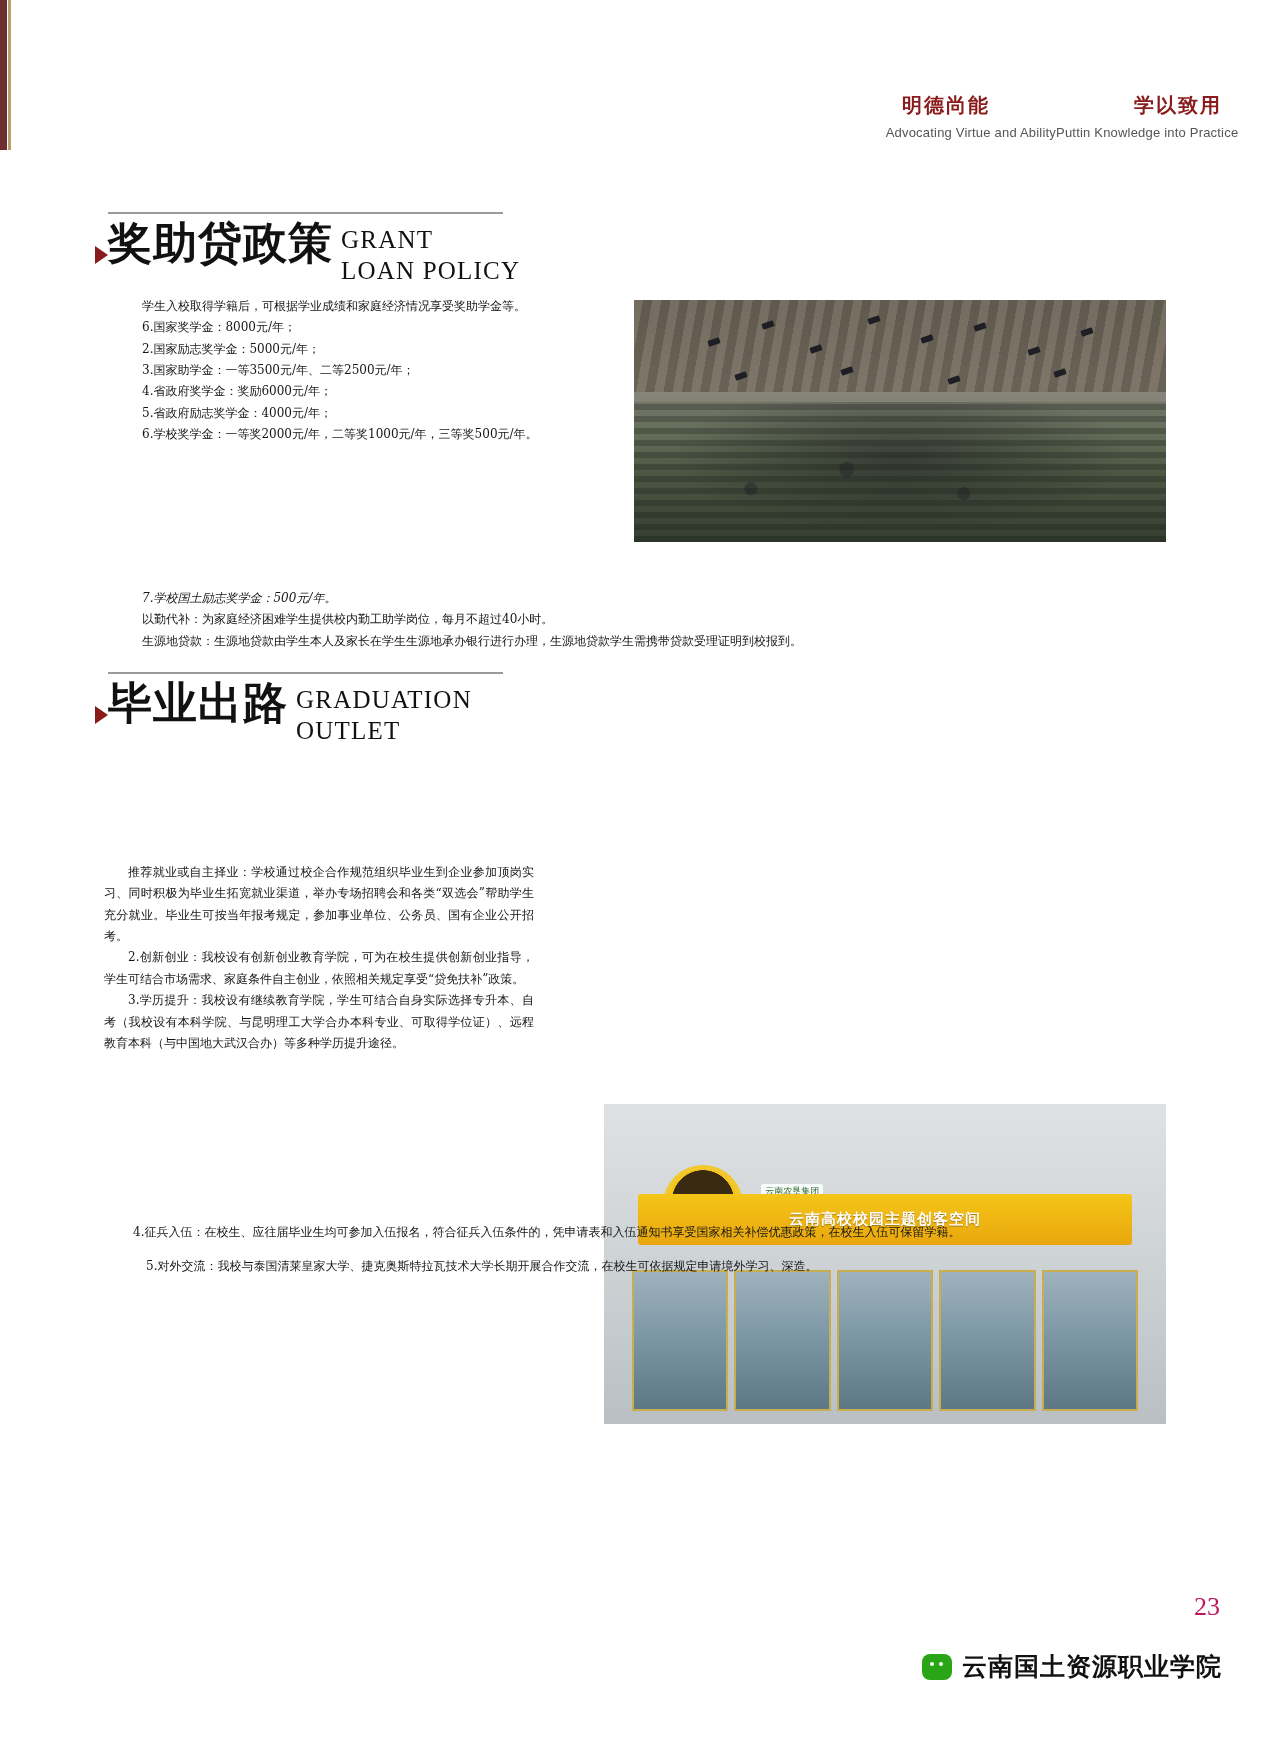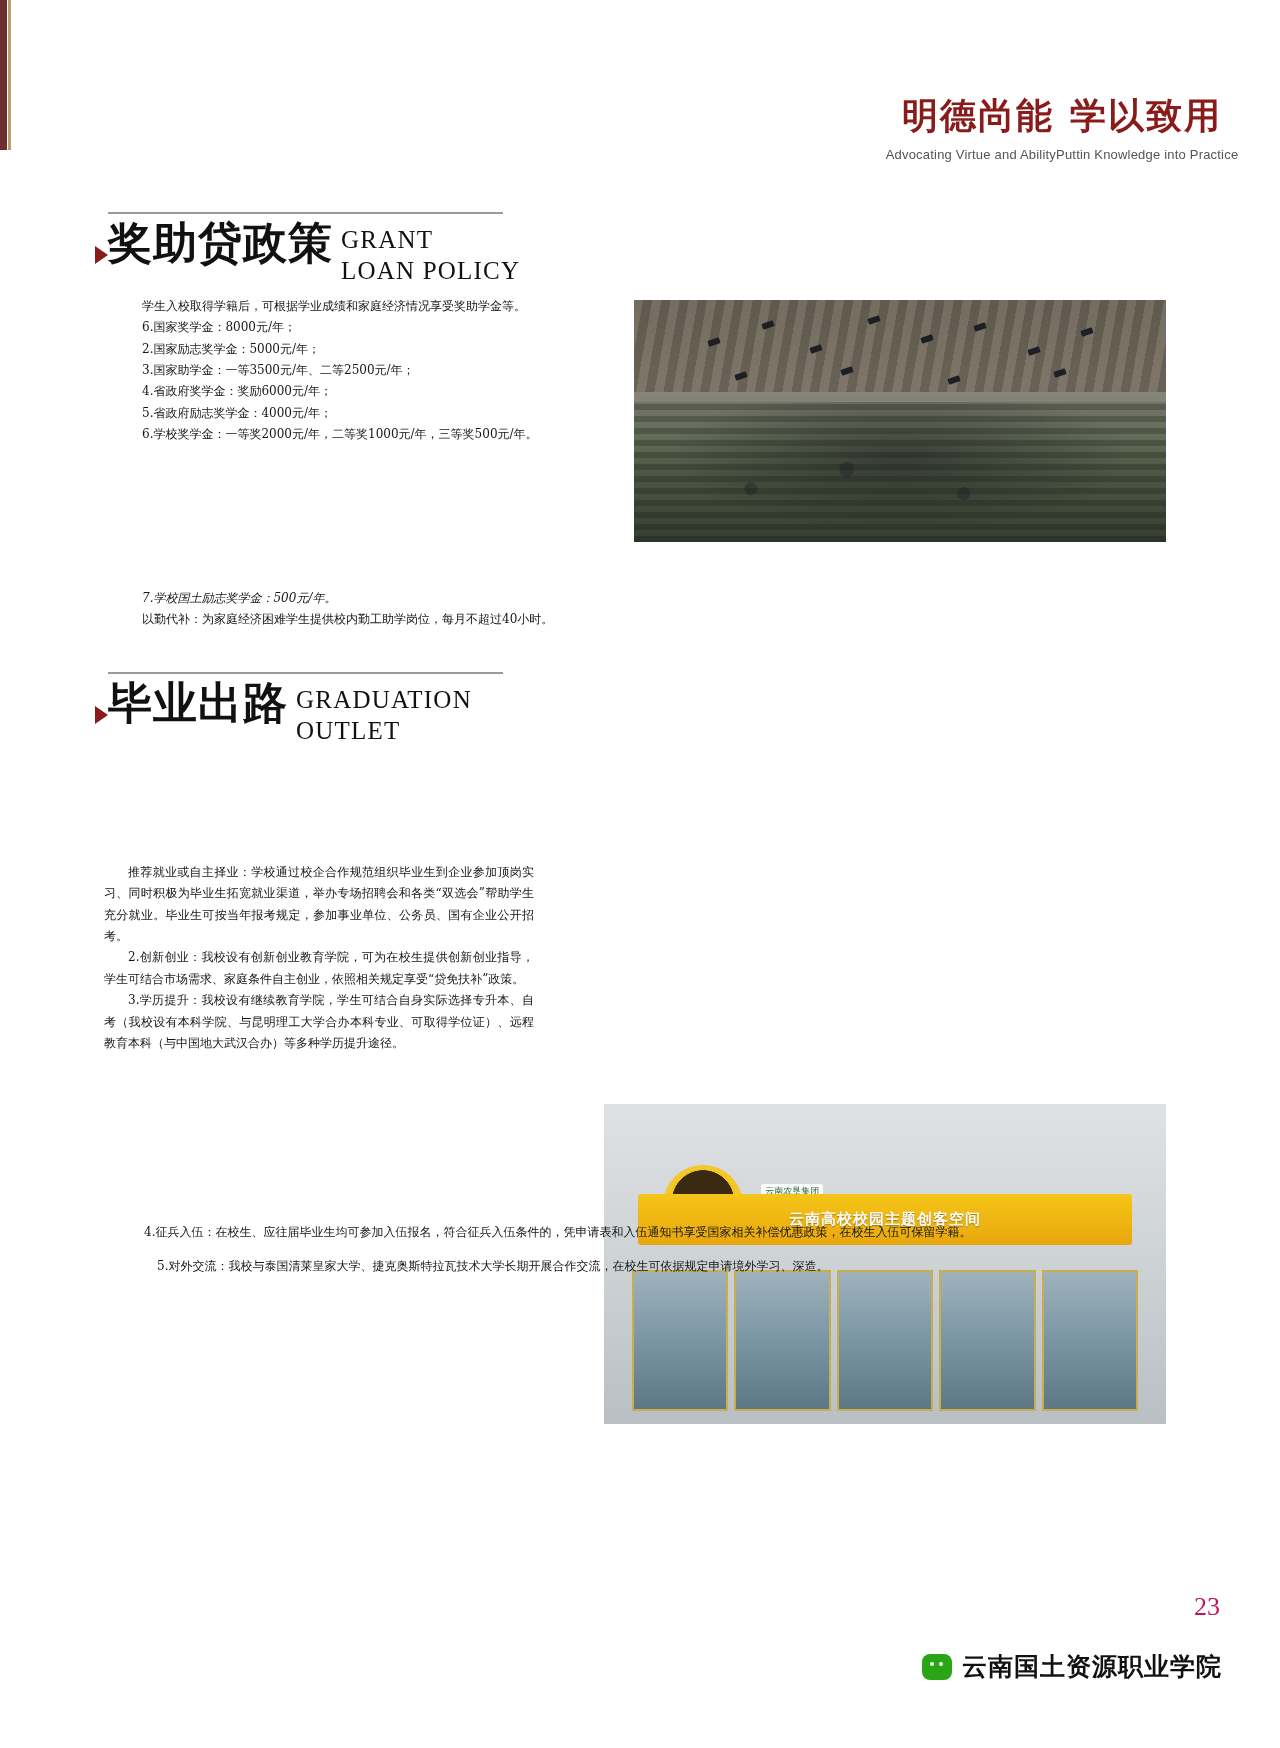--- a/index.html
+++ b/index.html
@@ -39,21 +39,21 @@
     position: absolute;
     right: 58px;
     top: 92px;
     width: 320px;
     text-align: center;
   }
   .motto-cn {
     display: flex;
     justify-content: space-between;
     color: #8a1b1b;
-    font-size: 36px;
+    font-size: 20px;
     font-weight: bold;
     letter-spacing: 2px;
     font-family: "DejaVu Serif", serif;
     text-align: right;
   }
   .motto-cn span { display: inline-block; }
   .motto-en {
     display: flex;
     justify-content: center;
     margin-top: 6px;
@@ -300,20 +300,21 @@
   <p class="para indent" style="margin:0;">2.国家励志奖学金：5000元/年；</p>
   <p class="para indent" style="margin:0;">3.国家助学金：一等3500元/年、二等2500元/年；</p>
   <p class="para indent" style="margin:0;">4.省政府奖学金：奖励6000元/年；</p>
   <p class="para indent" style="margin:0;">5.省政府励志奖学金：4000元/年；</p>
   <p class="para indent" style="margin:0;">6.学校奖学金：一等奖2000元/年，二等奖1000元/年，三等奖500元/年。</p>
 </div>
 
 <div style="position:absolute; left:118px; top:588px; width:1048px;">
   <p class="para indent" style="margin:0;font-style:italic;">7.学校国土励志奖学金：500元/年。</p>
   <p class="para indent" style="margin:0;">以勤代补：为家庭经济困难学生提供校内勤工助学岗位，每月不超过40小时。</p>
+  <p class="para indent" style="margin:0;">生源地贷款：生源地贷款由学生本人及家长在学生生源地承办银行进行办理，生源地贷款学生需携带贷款受理证明到校报到。</p>
 </div>
 
 <div class="photo photo-grad" style="left:634px; top:300px; width:532px; height:242px;">
   <div class="cap-dots">
     <i style="left:14%; top:16%;"></i>
       <i style="left:24%; top:9%;"></i>
       <i style="left:33%; top:19%;"></i>
     <i style="left:44%; top:7%;"></i>
       <i style="left:54%; top:15%;"></i>
       <i style="left:64%; top:10%;"></i>
@@ -352,21 +353,21 @@
   </div>
   <div class="maker-doors">
     <div></div>
       <div></div>
       <div></div>
       <div></div>
       <div></div>
   </div>
 </div>
 
-<div style="position:absolute; left:120px; top:1222px; width:1066px;">
+<div style="position:absolute; left:109px; top:1222px; width:1066px;">
   <p class="para indent" style="margin:0;">4.征兵入伍：在校生、应往届毕业生均可参加入伍报名，符合征兵入伍条件的，凭申请表和入伍通知书享受国家相关补偿优惠政策，在校生入伍可保留学籍。</p>
   <p class="para indent" style="margin:13px;">5.对外交流：我校与泰国清莱皇家大学、捷克奥斯特拉瓦技术大学长期开展合作交流，在校生可依据规定申请境外学习、深造。</p>
 </div>
 
 <div class="page-num">23</div>
 
 <div class="footer-wechat">
   <span class="wechat-badge"></span>
   <span class="footer-name">云南国土资源职业学院</span>
 </div>

